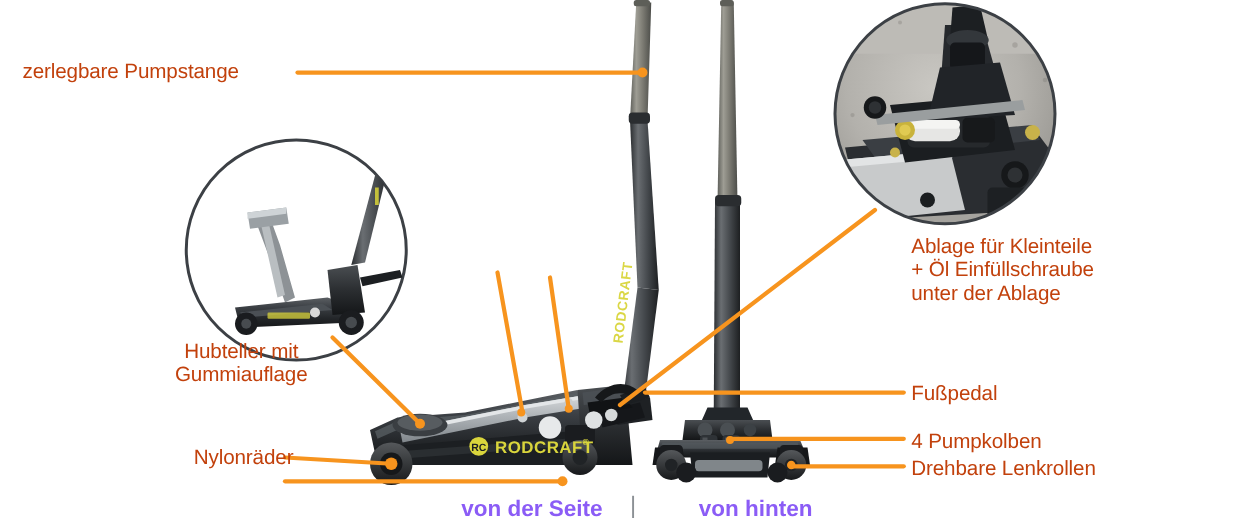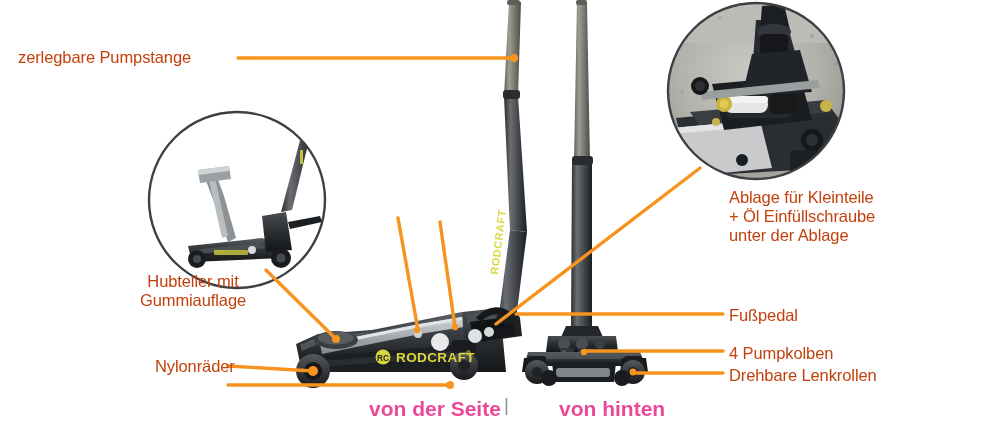--- a/index.html
+++ b/index.html
@@ -16,23 +16,23 @@
     color:#c2410c;
     font-weight:normal;
     font-size:16.5px;
     line-height:19px;
     letter-spacing:-0.1px;
     white-space:pre;
     font-family:"Liberation Sans",sans-serif;
   }
   .caption{
     position:absolute;
-    color:#ec4899;
+    color:#8b5cf6;
     font-weight:bold;
-    font-size:21px;
+    font-size:18px;
     font-family:"Liberation Sans",sans-serif;
     white-space:pre;
   }
   #svglayer{position:absolute;left:0;top:0;width:1000px;height:422px;}
 </style>
 </head>
 <body>
 
 <div id="stage">
 

